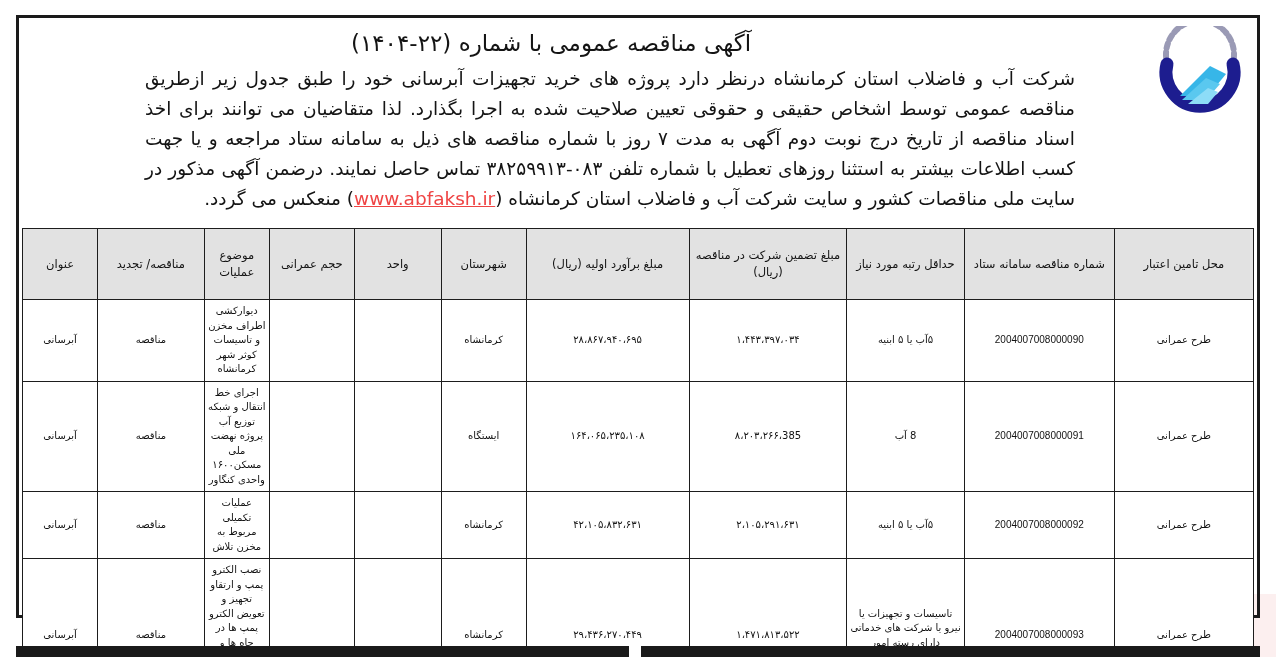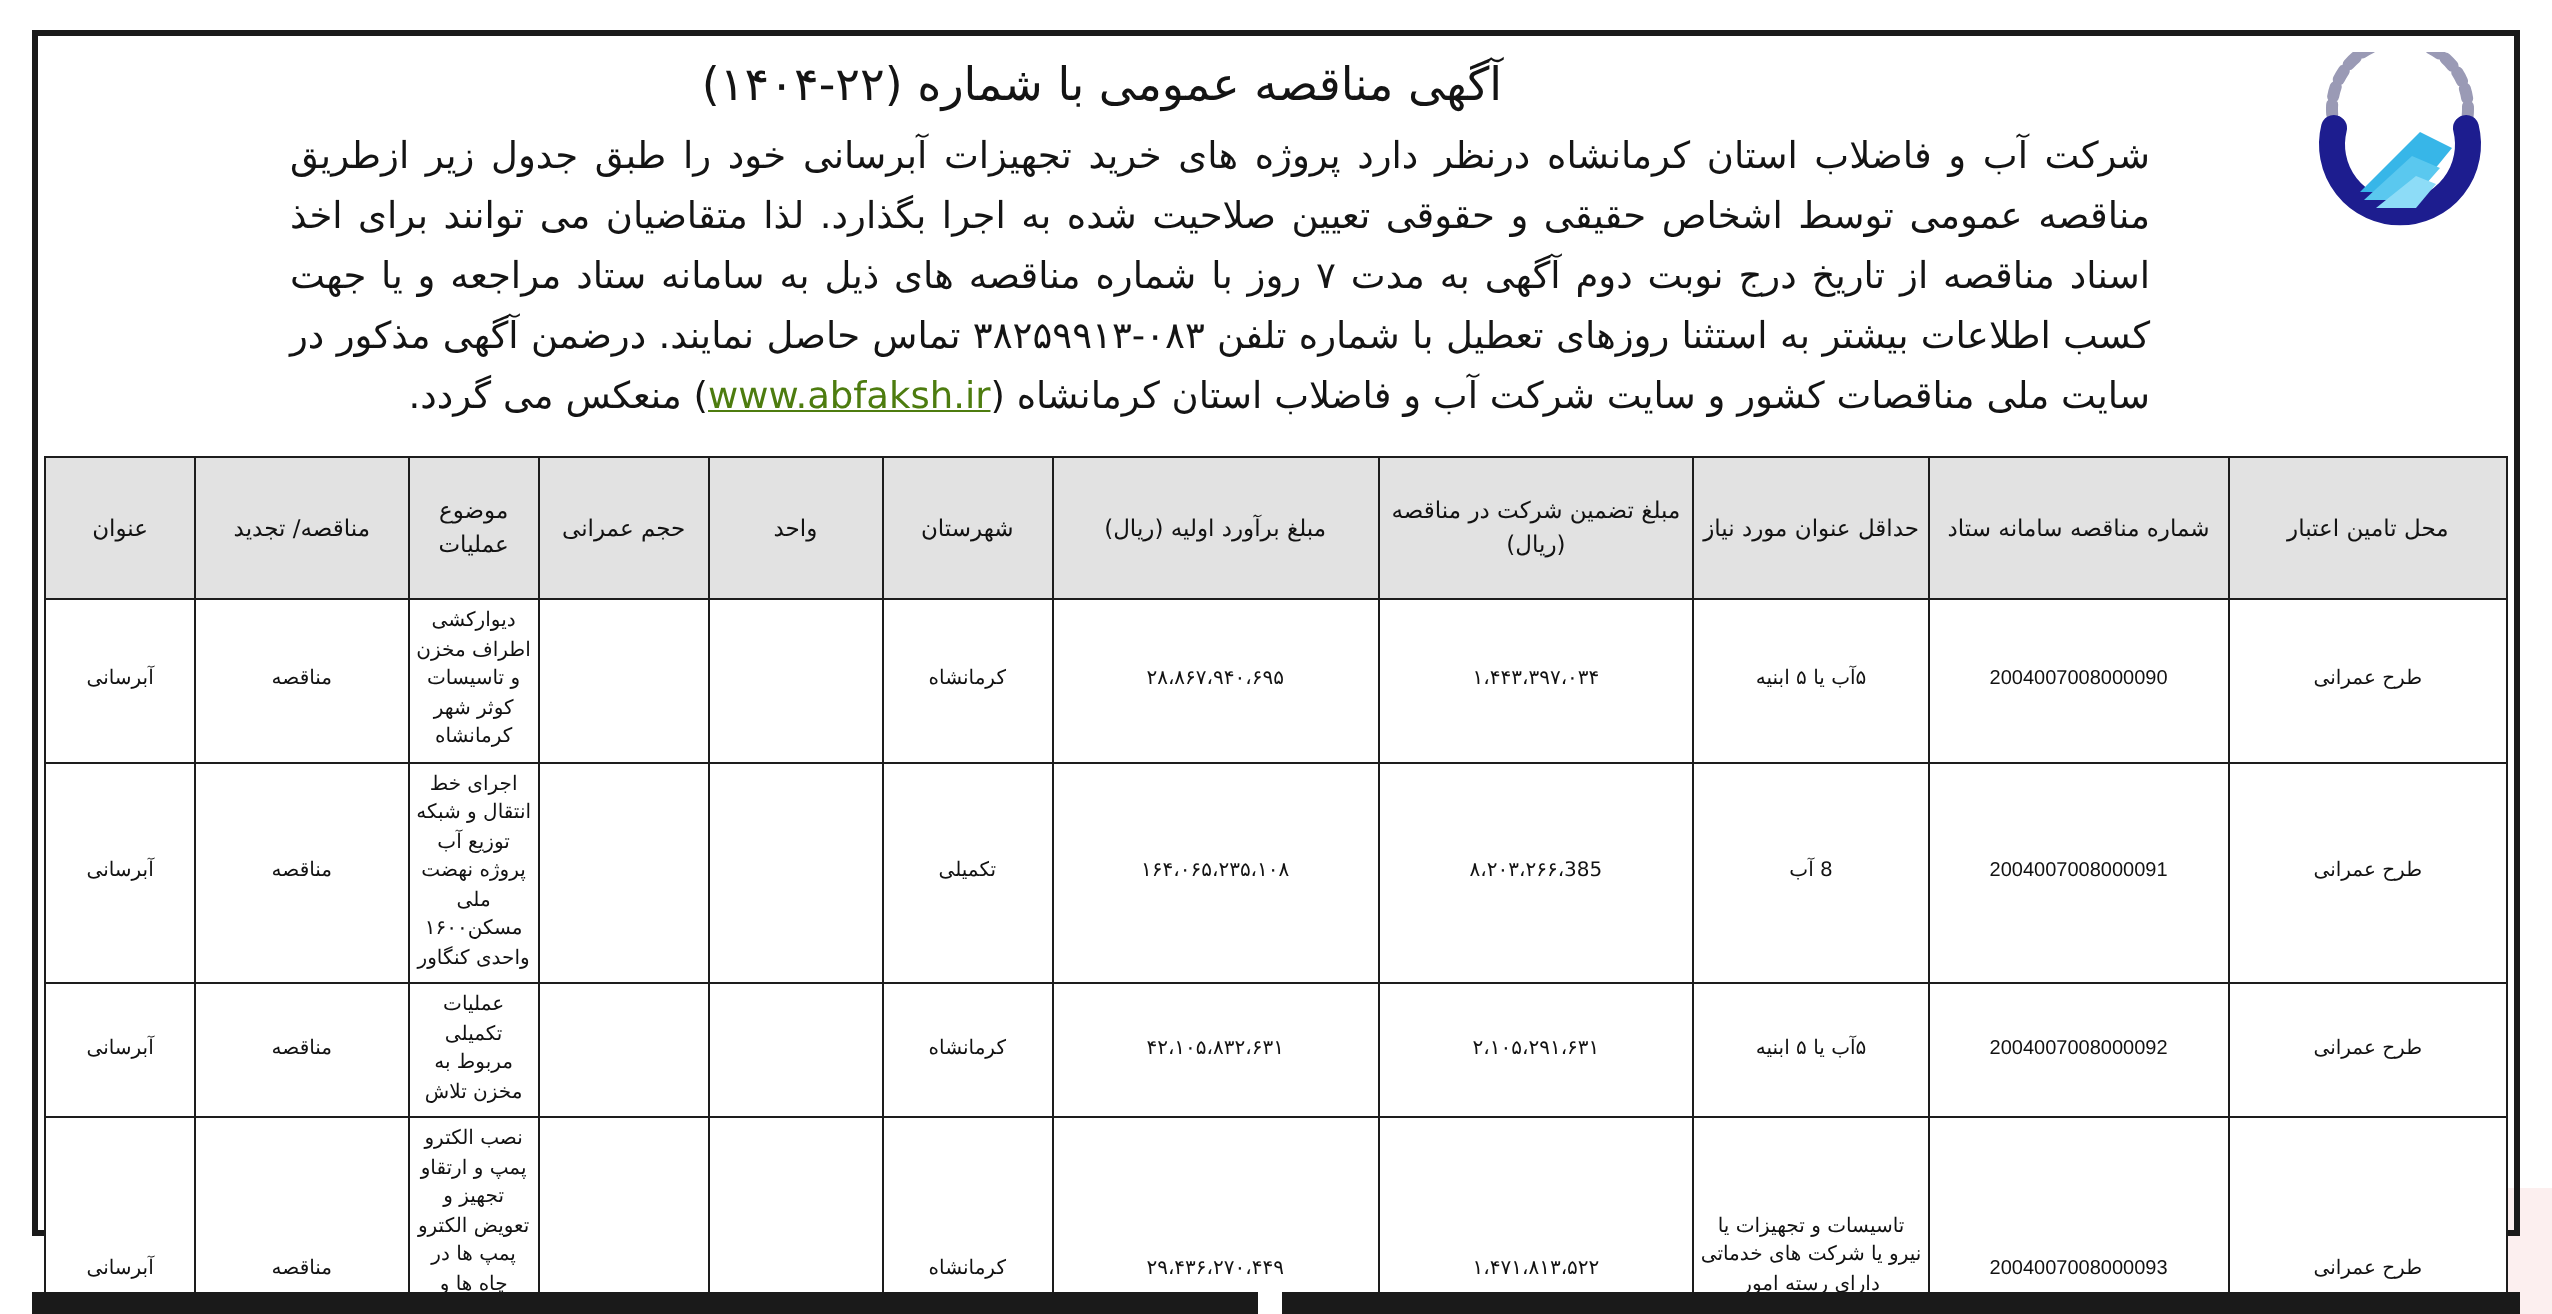--- a/index.html
+++ b/index.html
@@ -109,21 +109,21 @@
   .notice-body {
     font-size: 18.5px;
     line-height: 1.62;
     text-align: justify;
     text-align-last: right;
     color: #141414;
     margin: 0;
     padding-left: 118px;
   }
   .notice-body .url {
-    color: #4d7c0f;
+    color: #ef4444;
     text-decoration: underline;
     direction: ltr;
     unicode-bidi: bidi-override;
     display: inline-block;
   }
 
   
   .logo {
     position: absolute;
     left: 1148px;
@@ -244,21 +244,21 @@
           <col class="c-unit">
           <col class="c-vol">
         <col class="c-op">
           <col class="c-type">
           <col class="c-title">
       </colgroup>
       <thead>
         <tr>
           <th>محل تامین اعتبار</th>
           <th>شماره مناقصه سامانه ستاد</th>
-          <th>حداقل عنوان مورد نیاز</th>
+          <th>حداقل رتبه مورد نیاز</th>
           <th>مبلغ تضمین شرکت در مناقصه (ریال)</th>
           <th>مبلغ برآورد اولیه (ریال)</th>
           <th>شهرستان</th>
           <th>واحد</th>
           <th>حجم عمرانی</th>
           <th>موضوع عملیات</th>
           <th>مناقصه/ تجدید</th>
           <th>عنوان</th>
         </tr>
       </thead>
@@ -275,21 +275,21 @@
           <td class="subject">دیوارکشی اطراف مخزن و تاسیسات کوثر شهر کرمانشاه</td>
           <td>مناقصه</td>
           <td>آبرسانی</td>
         </tr>
         <tr class="r-tall2">
           <td>طرح عمرانی</td>
           <td class="sys">2004007008000091</td>
           <td>8 آب</td>
           <td class="num">۸،۲۰۳،۲۶۶،385</td>
           <td class="num">۱۶۴،۰۶۵،۲۳۵،۱۰۸</td>
-          <td>تکمیلی</td>
+          <td>ایستگاه</td>
           <td></td>
           <td></td>
           <td class="subject">اجرای خط انتقال و شبکه توزیع آب پروژه نهضت ملی مسکن۱۶۰۰ واحدی کنگاور</td>
           <td>مناقصه</td>
           <td>آبرسانی</td>
         </tr>
         <tr class="r-tall3">
           <td>طرح عمرانی</td>
           <td class="sys">2004007008000092</td>
           <td>۵آب یا ۵ ابنیه</td>

